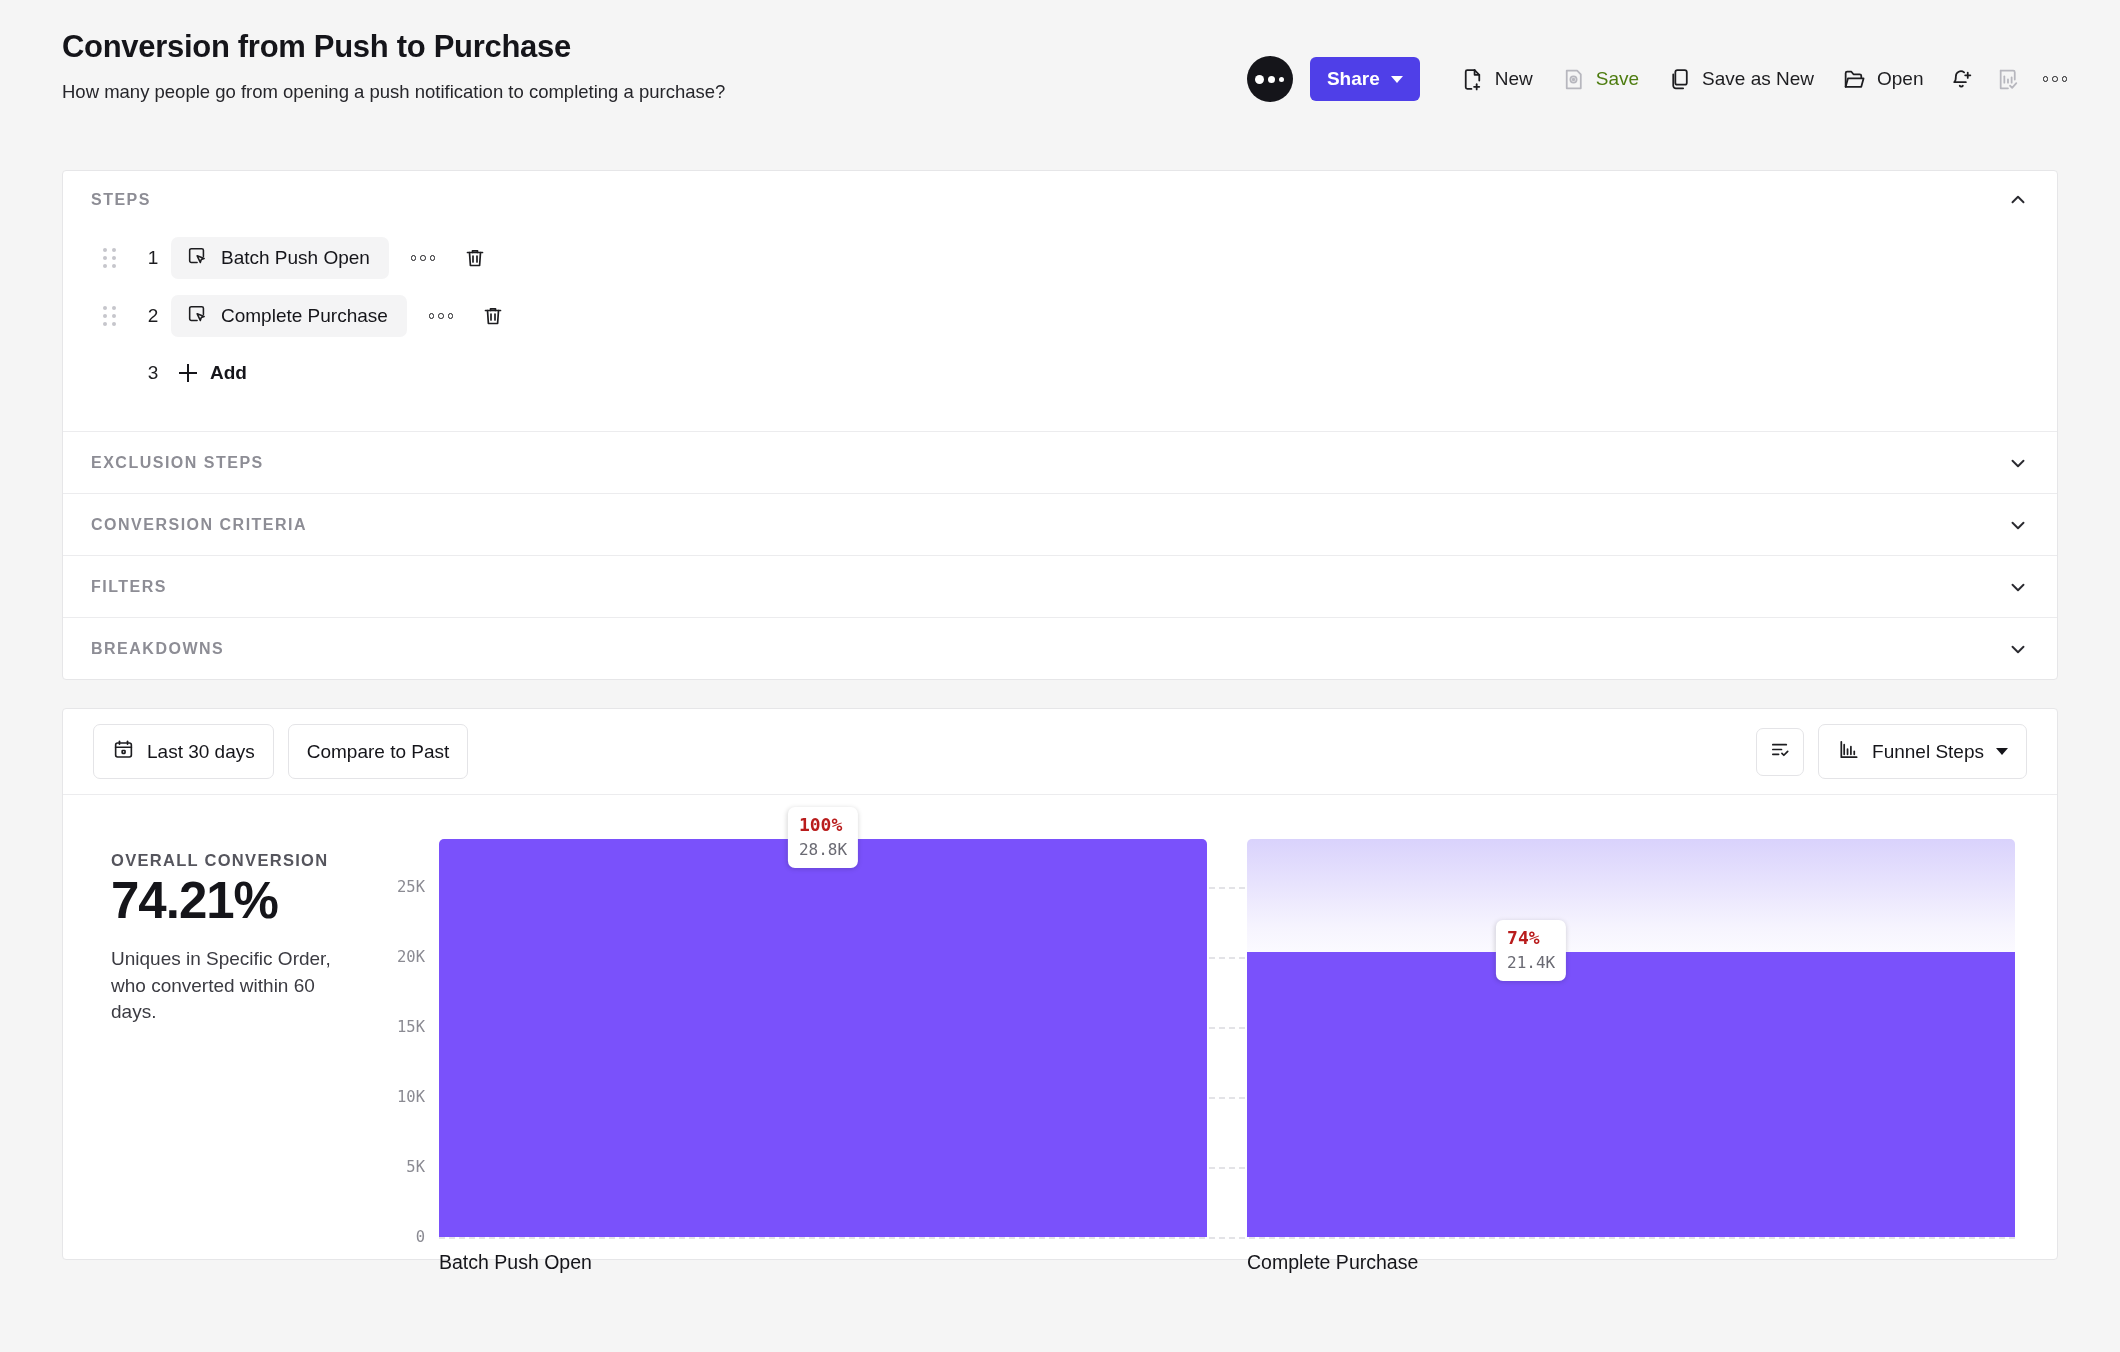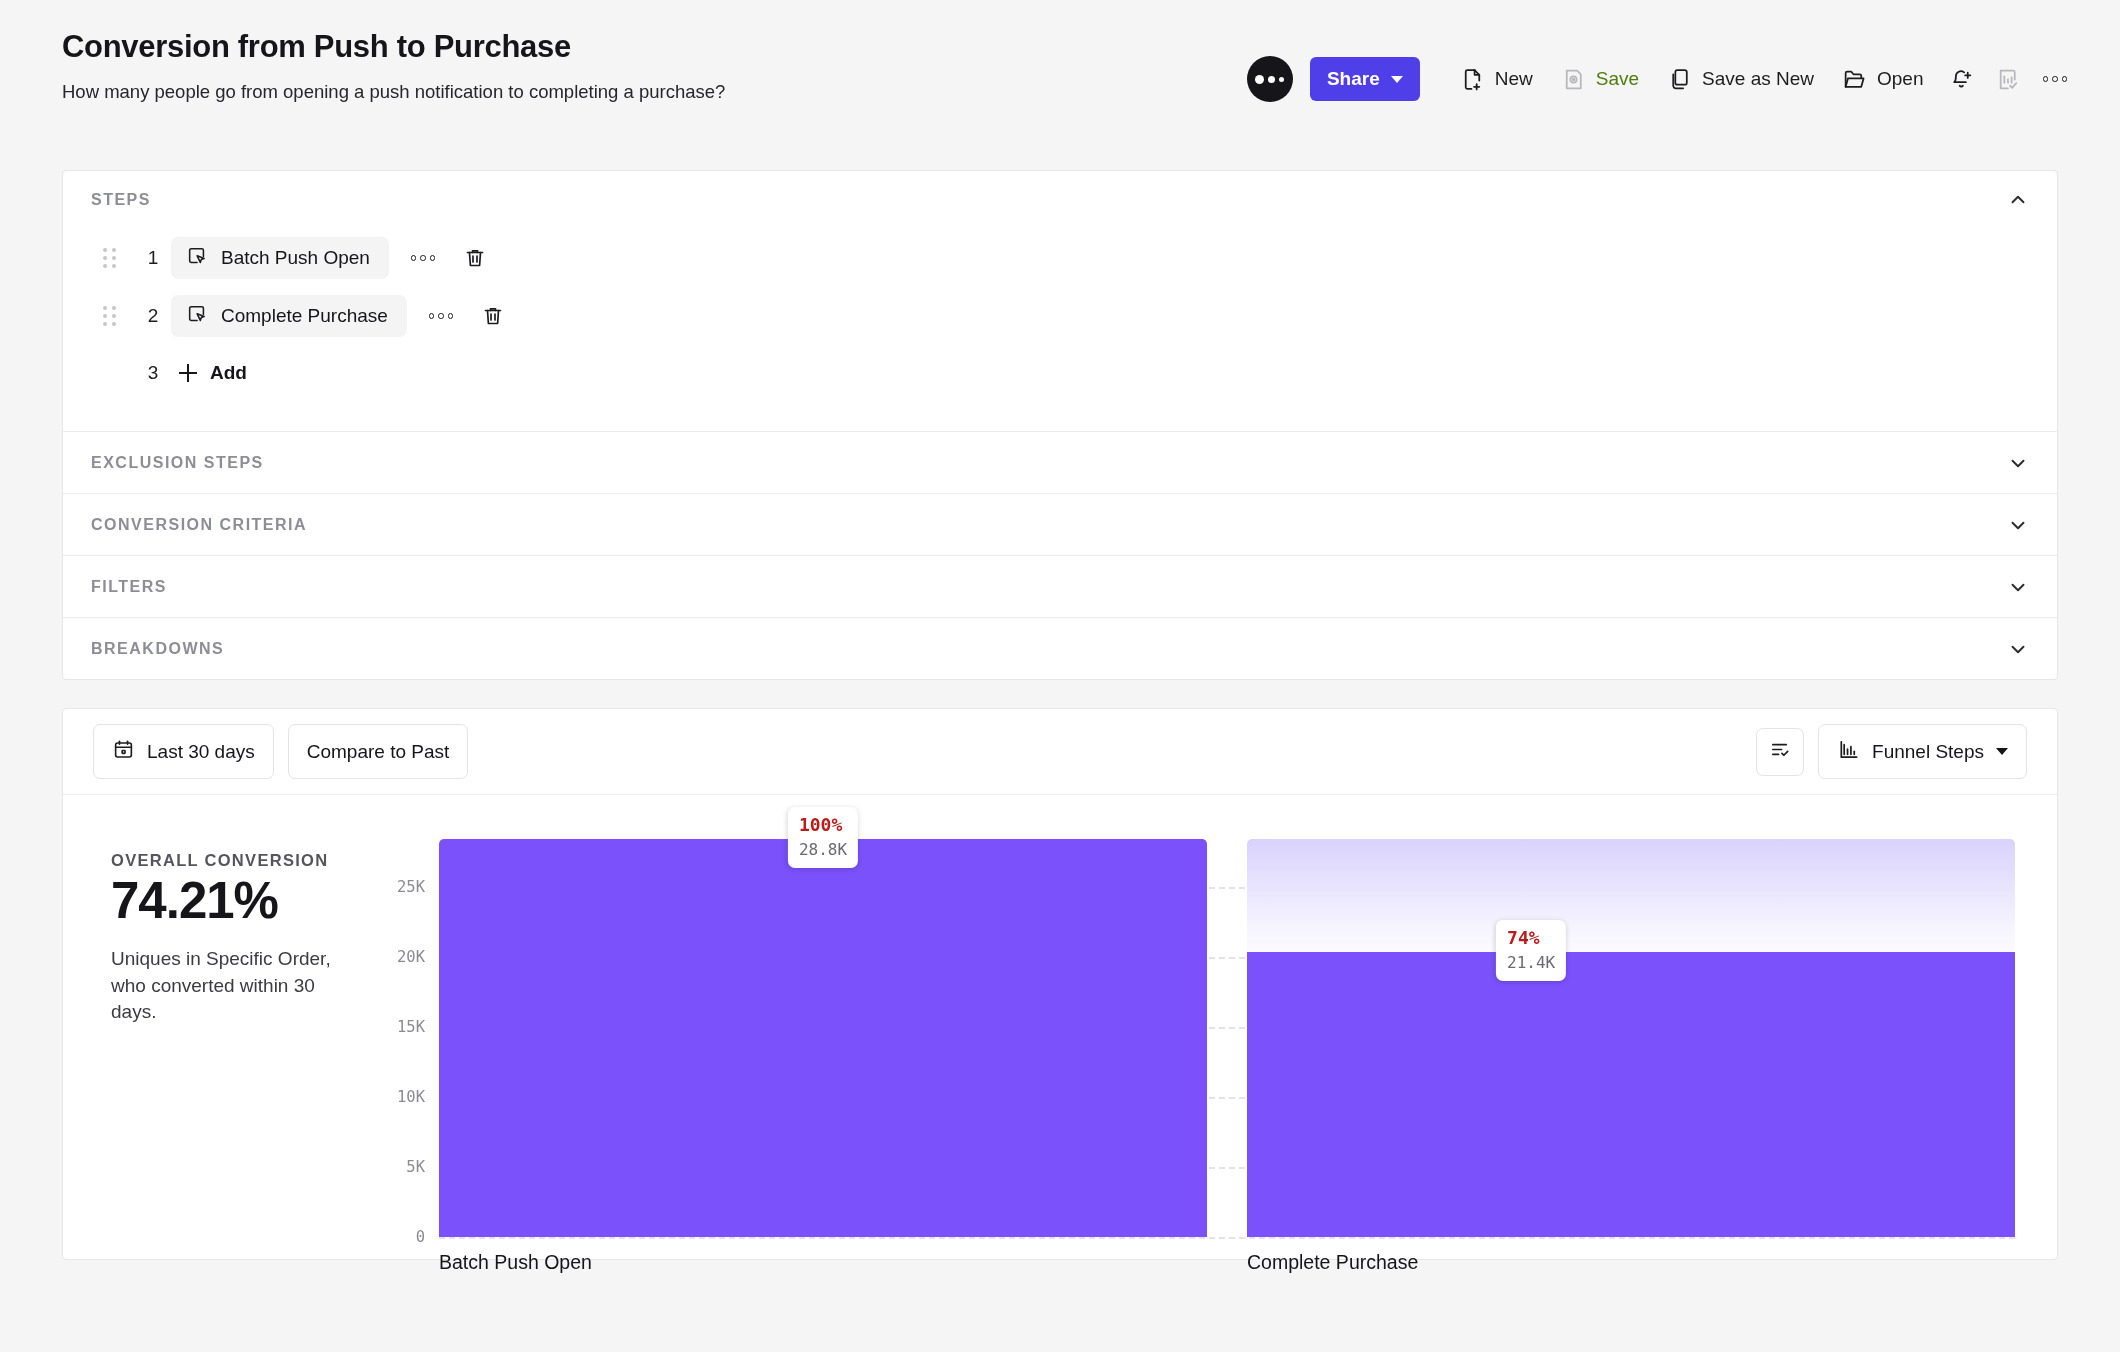--- a/index.html
+++ b/index.html
@@ -493,21 +493,21 @@
           <span class="caret-down" style="border-top-color:#15151a"></span>
         </button>
       </div>
     </div>
 
     <div class="chart-body">
 
       <div class="stat-col">
         <div class="stat-label">OVERALL CONVERSION</div>
         <div class="stat-value">74.21%</div>
-        <div class="stat-desc">Uniques in Specific Order, who converted within 30 days.</div>
+        <div class="stat-desc">Uniques in Specific Order, who converted within 60 days.</div>
       </div>
 
       <div class="plot-wrap">
 
         <div class="yaxis">
           <div class="ytick" style="top:48px">25K</div>
           <div class="ytick" style="top:118px">20K</div>
           <div class="ytick" style="top:188px">15K</div>
           <div class="ytick" style="top:258px">10K</div>
           <div class="ytick" style="top:328px">5K</div>

